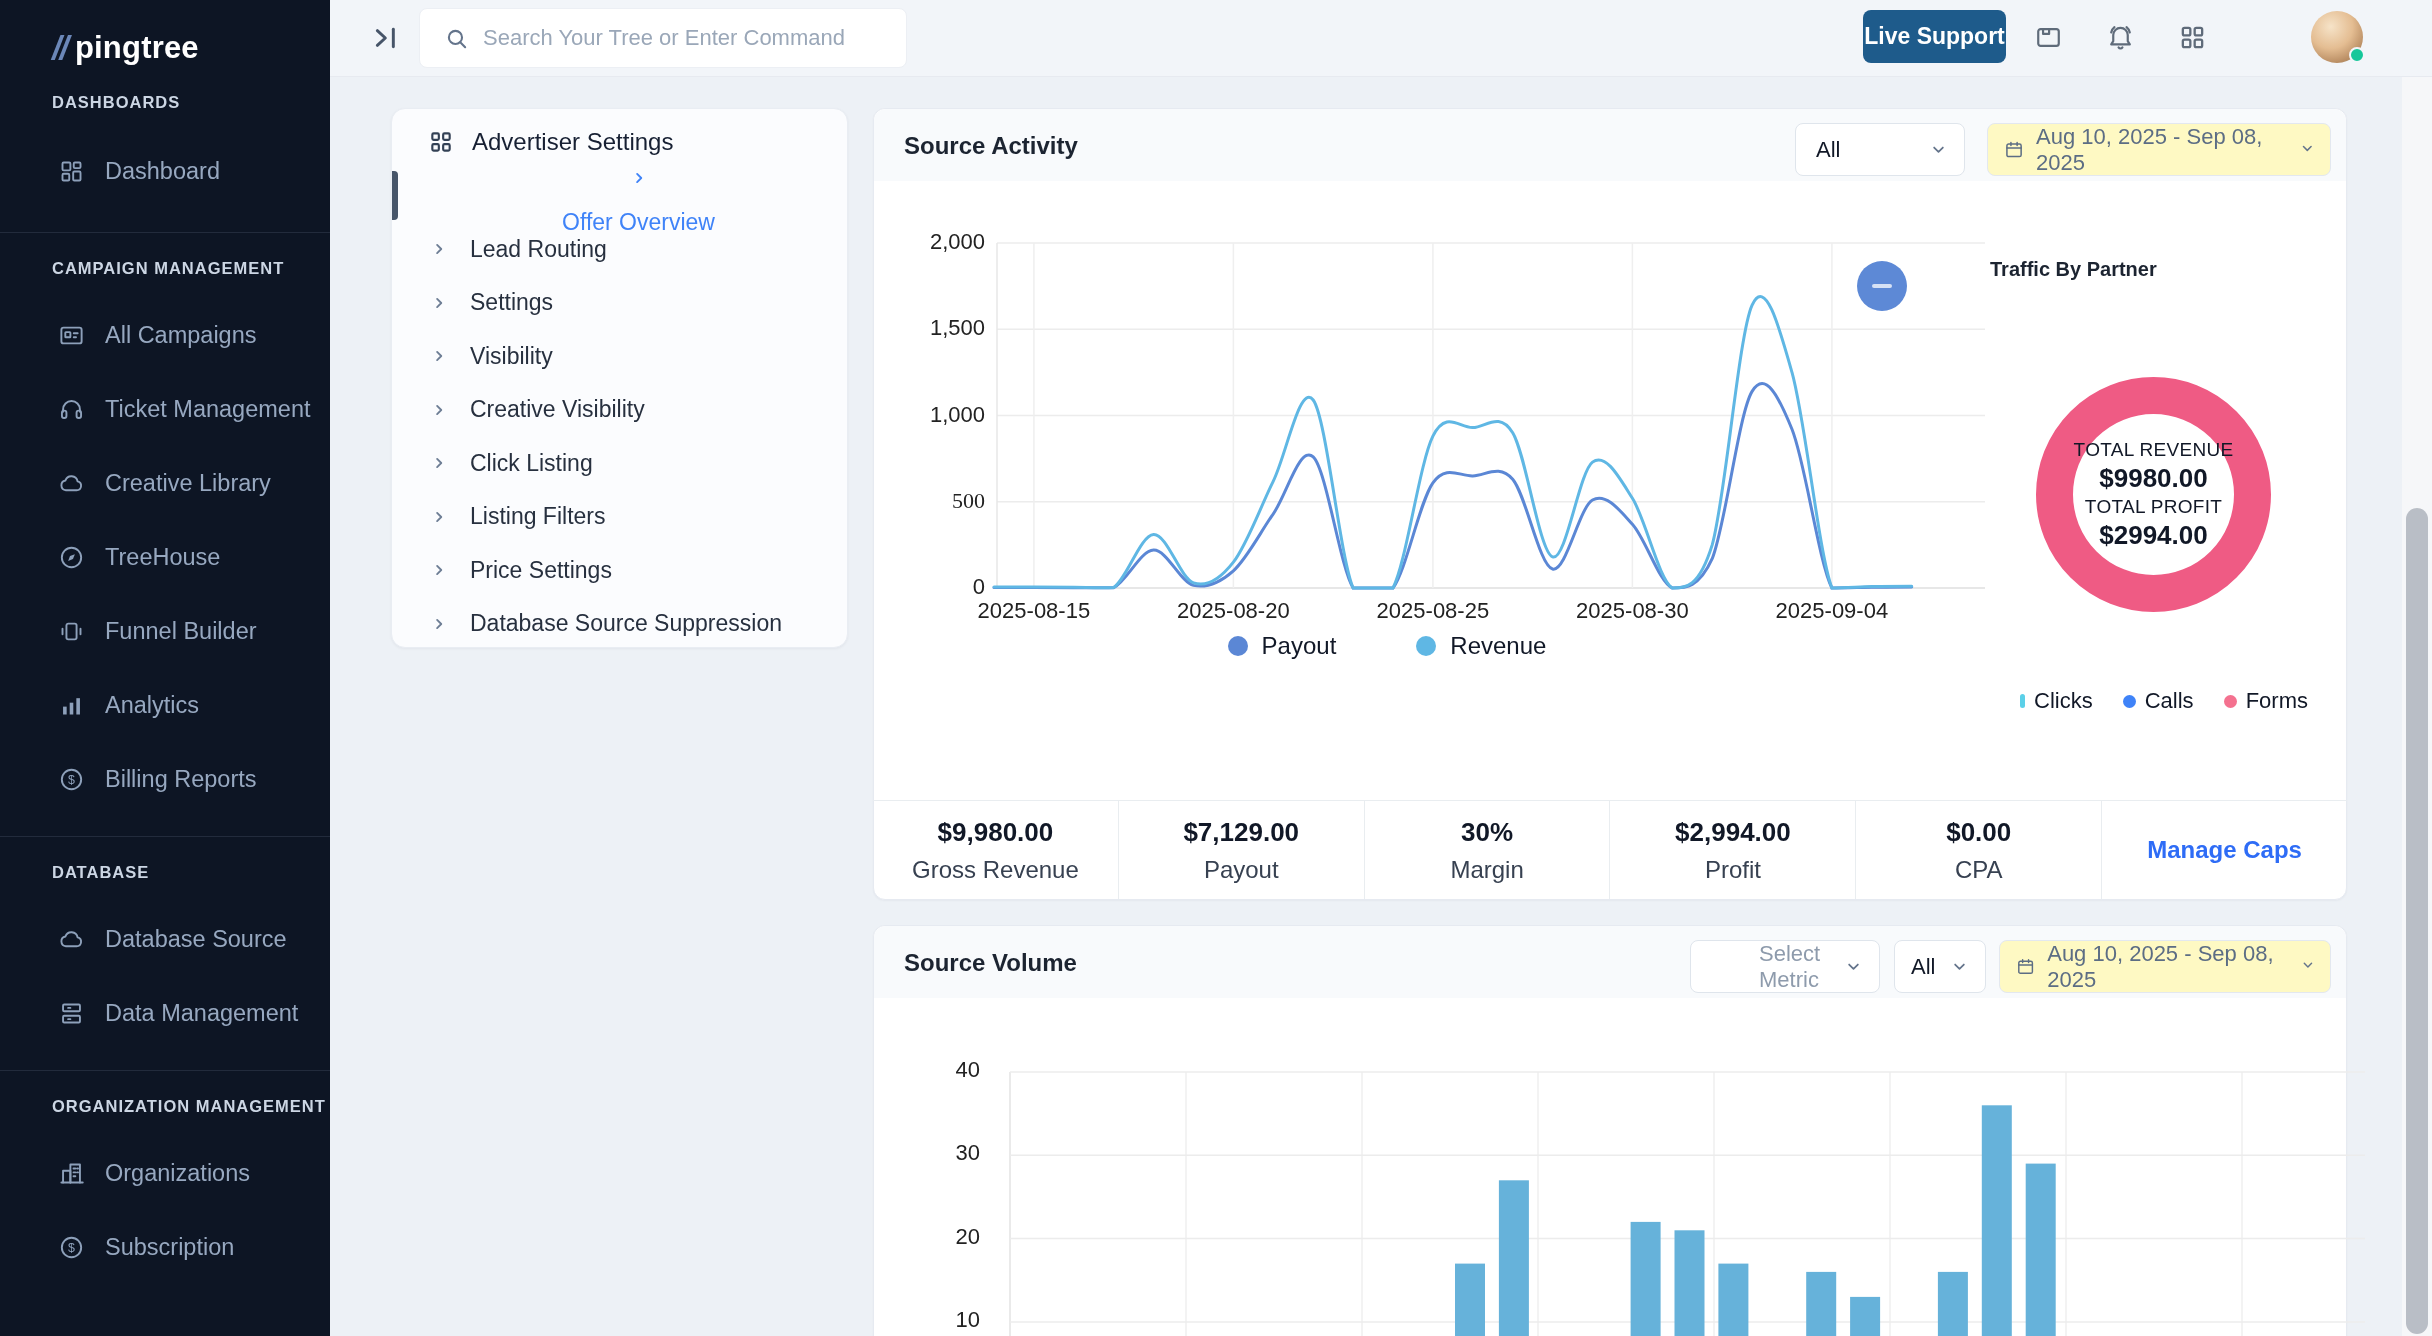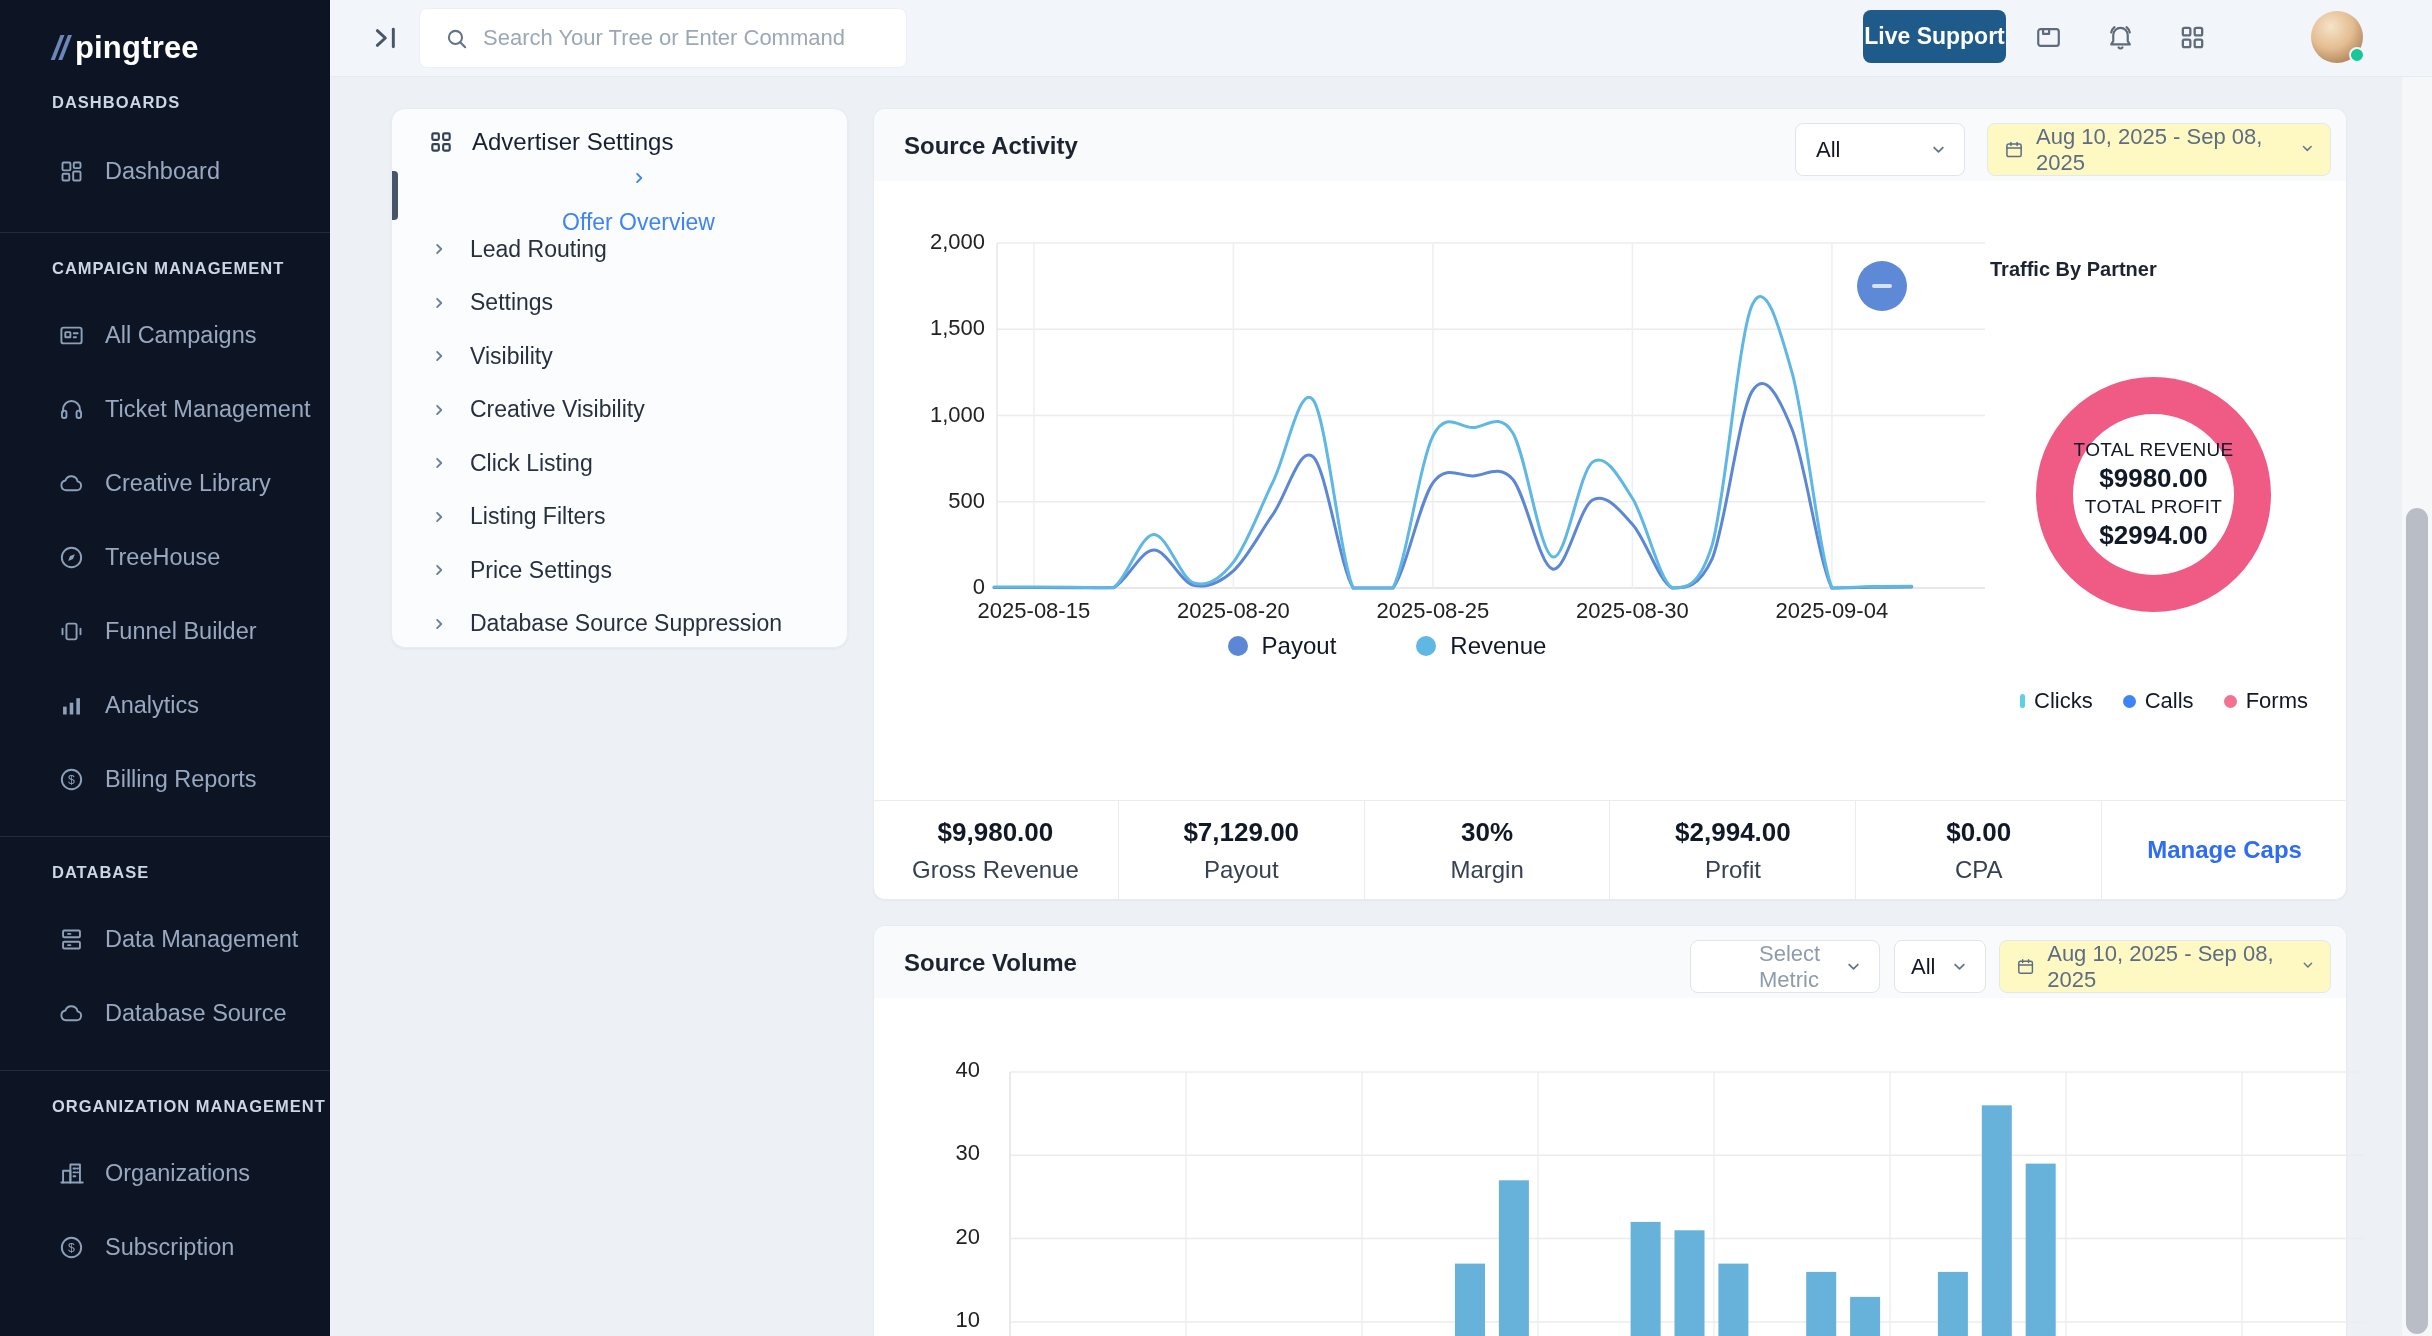--- a/index.html
+++ b/index.html
@@ -202,34 +202,34 @@
             <span class="lbl">Billing Reports</span>
           </div>
         </div>
       </div>
       <div class="side-section">
         <div class="side-section-label">DATABASE</div>
         <div class="side-items">
           <div class="side-item">
             <span class="icn">
               <svg viewBox="0 0 24 24" fill="none" stroke="currentColor" stroke-width="1.7" stroke-linecap="round" stroke-linejoin="round">
+                <path d="M7 18h9.5a4 4 0 0 0 .9-7.9A5.6 5.6 0 0 0 6.6 9.3 4.4 4.4 0 0 0 7 18Z"></path>
+              </svg>
+            </span>
+            <span class="lbl">Database Source</span>
+          </div>
+          <div class="side-item">
+            <span class="icn">
+              <svg viewBox="0 0 24 24" fill="none" stroke="currentColor" stroke-width="1.7" stroke-linecap="round" stroke-linejoin="round">
                 <rect x="4.5" y="4" width="15" height="6" rx="1"></rect>
                 <rect x="4.5" y="14" width="15" height="6" rx="1"></rect>
                 <path d="M9 7h2M9 17h2"></path>
               </svg>
             </span>
             <span class="lbl">Data Management</span>
-          </div>
-          <div class="side-item">
-            <span class="icn">
-              <svg viewBox="0 0 24 24" fill="none" stroke="currentColor" stroke-width="1.7" stroke-linecap="round" stroke-linejoin="round">
-                <path d="M7 18h9.5a4 4 0 0 0 .9-7.9A5.6 5.6 0 0 0 6.6 9.3 4.4 4.4 0 0 0 7 18Z"></path>
-              </svg>
-            </span>
-            <span class="lbl">Database Source</span>
           </div>
         </div>
       </div>
       <div class="side-section">
         <div class="side-section-label">ORGANIZATION MANAGEMENT</div>
         <div class="side-items">
           <div class="side-item">
             <span class="icn">
               <svg viewBox="0 0 24 24" fill="none" stroke="currentColor" stroke-width="1.7" stroke-linecap="round" stroke-linejoin="round">
                 <path d="M4.5 20V9.5H11V20"></path>
@@ -420,21 +420,21 @@
     <line x1="278.4" y1="18" x2="278.4" y2="363" stroke="#efefef" stroke-width="1.5"></line>
     <line x1="477.9" y1="18" x2="477.9" y2="363" stroke="#efefef" stroke-width="1.5"></line>
     <line x1="677.4" y1="18" x2="677.4" y2="363" stroke="#efefef" stroke-width="1.5"></line>
     <line x1="876.9" y1="18" x2="876.9" y2="363" stroke="#efefef" stroke-width="1.5"></line>
     <line x1="42" y1="18" x2="42" y2="363" stroke="#e7e7e7" stroke-width="1.5"></line>
     <path d="M39.0 362.5 C45.6 362.5 65.6 362.5 78.9 362.5 C92.2 362.5 105.5 362.6 118.8 362.7 C132.1 362.7 145.4 363.0 158.7 362.7 C172.0 356.4 185.3 325.4 198.6 325.1 C211.9 324.7 225.2 357.0 238.5 360.4 C251.8 363.0 265.1 357.7 278.4 345.8 C291.7 333.8 305.0 307.8 318.3 288.8 C331.6 269.8 344.9 219.5 358.2 231.9 C371.5 244.3 384.8 341.1 398.1 363.0 C411.4 363.0 424.7 363.0 438.0 363.0 C451.3 345.5 464.6 276.5 477.9 257.8 C491.2 239.1 504.5 251.4 517.8 250.9 C531.1 250.3 544.4 238.8 557.7 254.3 C571.0 269.8 584.3 340.6 597.6 344.0 C610.9 347.5 624.2 282.5 637.5 275.0 C650.8 267.5 664.1 284.5 677.4 299.2 C690.7 313.8 704.0 357.3 717.3 363.0 C730.6 363.0 743.9 363.0 757.2 333.7 C770.5 300.9 783.8 187.9 797.1 166.4 C810.4 144.8 823.7 171.5 837.0 204.3 C850.3 237.1 863.6 336.7 876.9 363.0 C890.2 363.0 903.5 362.5 916.8 362.3 C930.1 362.2 950.0 362.2 956.7 362.1" fill="none" stroke="#5b87d5" stroke-width="3" stroke-linecap="round"></path>
     <path d="M39.0 362.1 C45.6 362.1 65.6 362.1 78.9 362.1 C92.2 362.2 105.5 362.3 118.8 362.3 C132.1 362.4 145.4 363.0 158.7 362.5 C172.0 353.7 185.3 310.3 198.6 309.5 C211.9 308.7 225.2 353.2 238.5 357.8 C251.8 362.4 265.1 354.1 278.4 337.1 C291.7 320.2 305.0 283.1 318.3 256.1 C331.6 229.0 344.9 157.2 358.2 175.0 C371.5 192.8 384.8 331.7 398.1 363.0 C411.4 363.0 424.7 363.0 438.0 363.0 C451.3 337.7 464.6 237.9 477.9 211.2 C491.2 184.5 504.5 203.2 517.8 202.6 C531.1 202.0 544.4 186.2 557.7 207.8 C571.0 229.3 584.3 327.1 597.6 331.9 C610.9 336.8 624.2 246.8 637.5 237.1 C650.8 227.3 664.1 252.3 677.4 273.3 C690.7 294.3 704.0 355.2 717.3 363.0 C730.6 363.0 743.9 363.0 757.2 319.9 C770.5 272.7 783.8 108.9 797.1 80.1 C810.4 51.4 823.7 100.2 837.0 147.4 C850.3 194.5 863.6 327.3 876.9 363.0 C890.2 363.0 903.5 361.9 916.8 361.6 C930.1 361.3 950.0 361.3 956.7 361.3" fill="none" stroke="#5fb7e4" stroke-width="3" stroke-linecap="round"></path>
   </svg>
 <div id="line-yticks">
     <div class="ytick" style="left: 855px; top: 574px;">0</div>
-    <div class="ytick" style="left: 855px; top: 487.75px;">500</div>
+    <div class="ytick" style="left: 855px; top: 487.75px; font-family: Liberation Serif, serif;">500</div>
     <div class="ytick" style="left: 855px; top: 401.5px;">1,000</div>
     <div class="ytick" style="left: 855px; top: 315.25px;">1,500</div>
     <div class="ytick" style="left: 855px; top: 229px;">2,000</div>
   </div>
 <div id="line-xticks">
     <div class="xtick" style="left: 943.9px; top: 598px;">2025-08-15</div>
     <div class="xtick" style="left: 1143.4px; top: 598px;">2025-08-20</div>
     <div class="xtick" style="left: 1342.9px; top: 598px;">2025-08-25</div>
     <div class="xtick" style="left: 1542.4px; top: 598px;">2025-08-30</div>
     <div class="xtick" style="left: 1741.9px; top: 598px;">2025-09-04</div>

